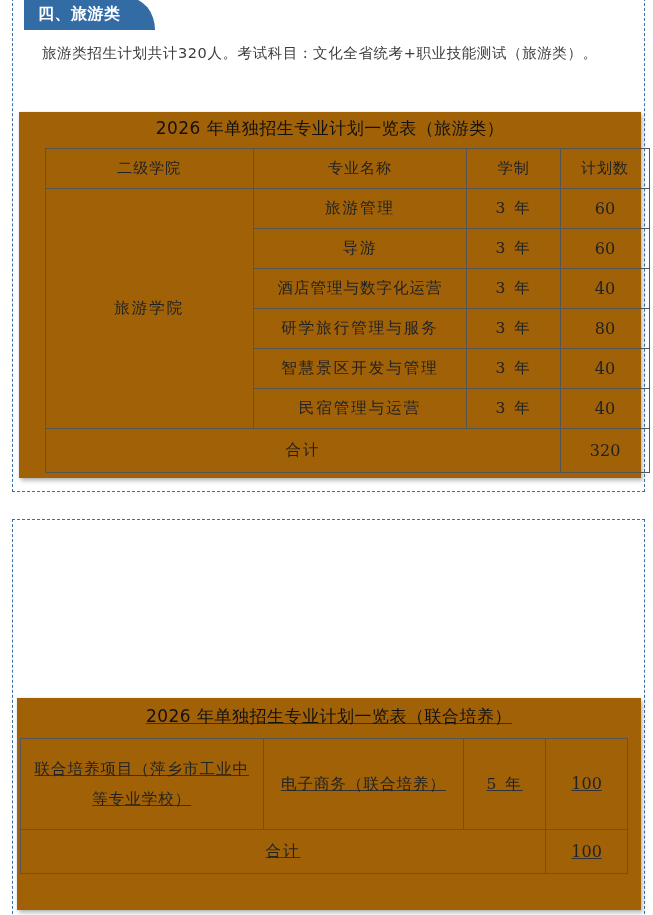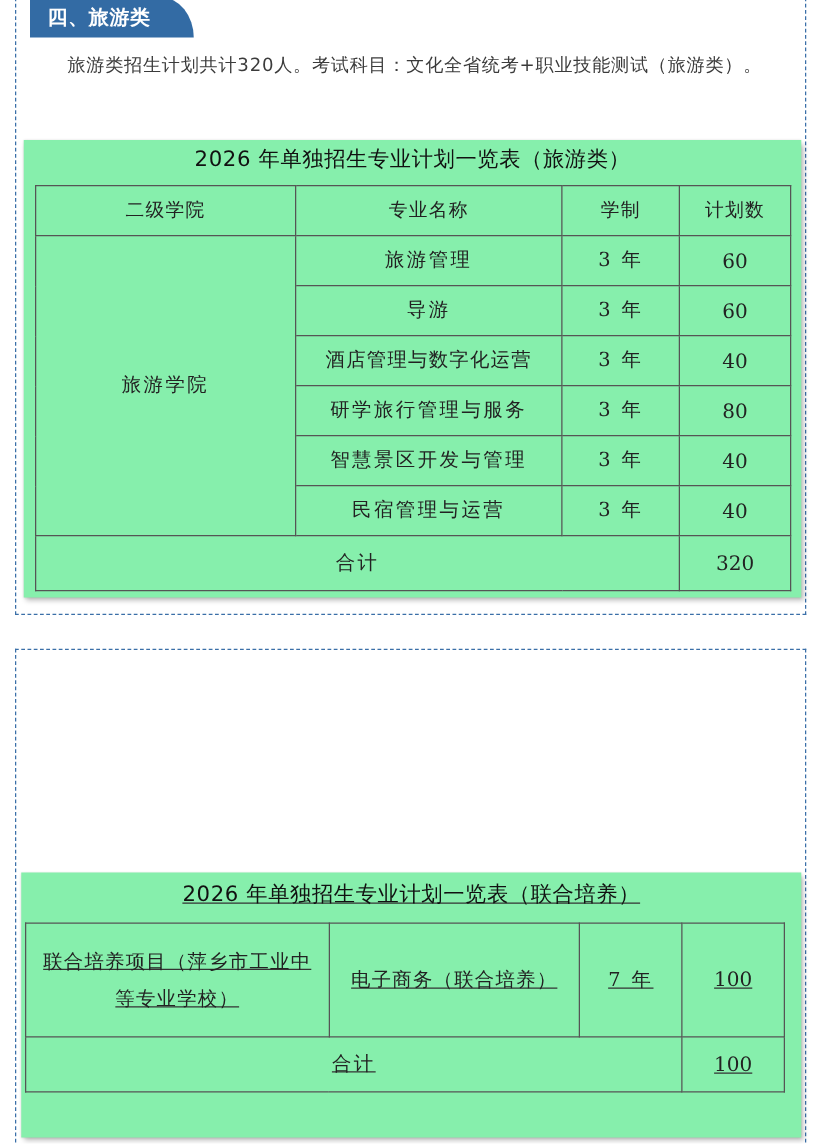--- a/index.html
+++ b/index.html
@@ -27,51 +27,51 @@
     line-height: 32px;
     padding-left: 14px;
     border-top-right-radius: 26px 32px;
     letter-spacing: 0.5px;
   }
   .s1 .tag { top: 0px; width: 131px; }
   .s2 .tag { top: 31px; width: 153px; }
 
   .para {
     position: absolute;
-    left: 12px;
+    left: 0;
     width: 615px;
     font-size: 14.5px;
     line-height: 31px;
     color: #3b3b3b;
     text-indent: 2em;
     letter-spacing: 0.6px;
   }
   .s1 .para { top: 40px; }
   .s2 .para { top: 75px; }
 
   .card {
     position: absolute;
-    background: #86efac;
+    background: #a16207;
     box-shadow: 2px 3px 4px rgba(0,0,0,0.25), 0 0 2px rgba(0,0,0,0.12);
   }
   .s1 .card { left: 6px; top: 114px; width: 622px; height: 366px; }
   .s2 .card { left: 4px; top: 178px; width: 624px; height: 212px; text-decoration: underline; }
 
   .card-title {
     text-align: center;
     font-size: 17px;
     color: #111;
     letter-spacing: 0.5px;
   }
   .s1 .card-title { height: 36px; line-height: 32px; }
   .s2 .card-title { height: 40px; line-height: 36px; }
 
   table.plan {
     border-collapse: collapse;
-    margin-left: 9px;
+    margin-left: 26px;
     font-family: "DejaVu Serif", "Liberation Serif", serif;
     color: #222;
     font-size: 15.5px;
   }
   table.plan th, table.plan td {
     border: 1px solid #555;
     text-align: center;
     vertical-align: middle;
     font-weight: normal;
     letter-spacing: 2px;
@@ -161,21 +161,21 @@
       <colgroup>
         <col style="width:243px">
           <col style="width:201px">
           <col style="width:82px">
           <col style="width:82px">
       </colgroup>
       <tbody>
       <tr>
         <td class="tall" style="padding:15px 6px;letter-spacing:1px">联合培养项目（萍乡市工业中等专业学校）</td>
         <td class="tall" style="letter-spacing:1px">电子商务（联合培养）</td>
-        <td class="tall">7 年</td>
+        <td class="tall">5 年</td>
         <td class="tall num">100</td>
       </tr>
       <tr class="total">
         <td colspan="3">合计</td>
         <td class="num">100</td>
       </tr>
     </tbody>
       </table>
   </div>
 </div>

